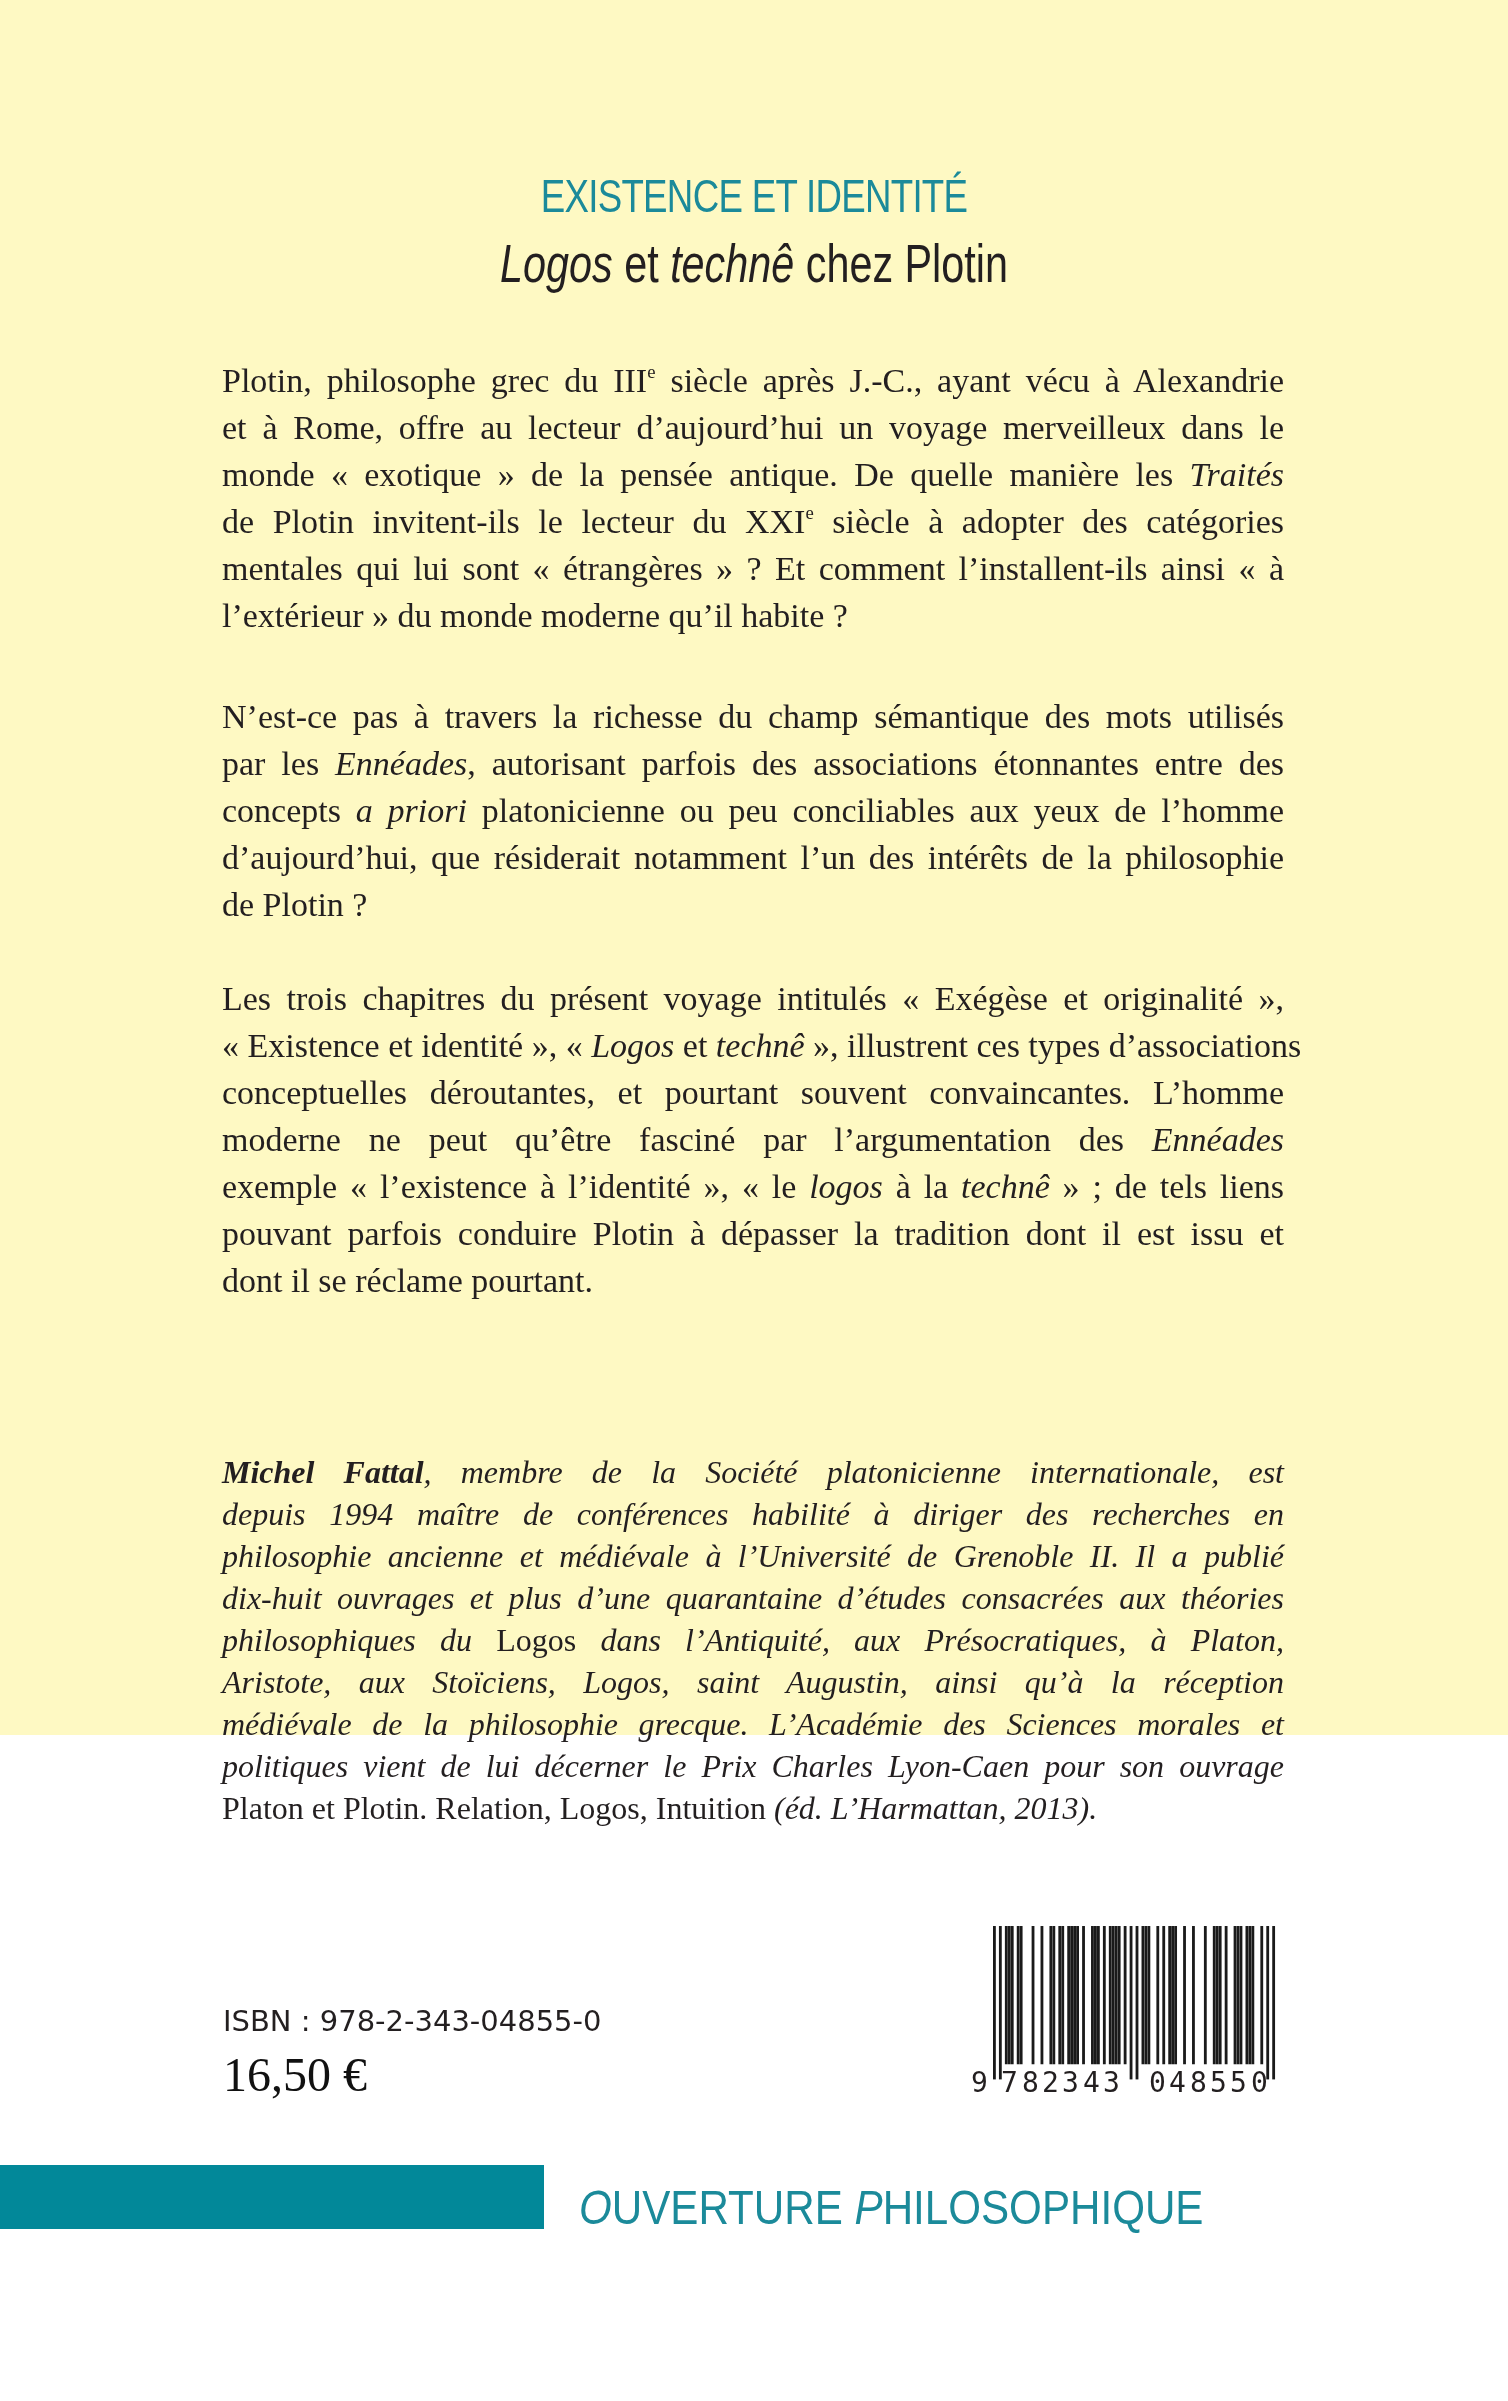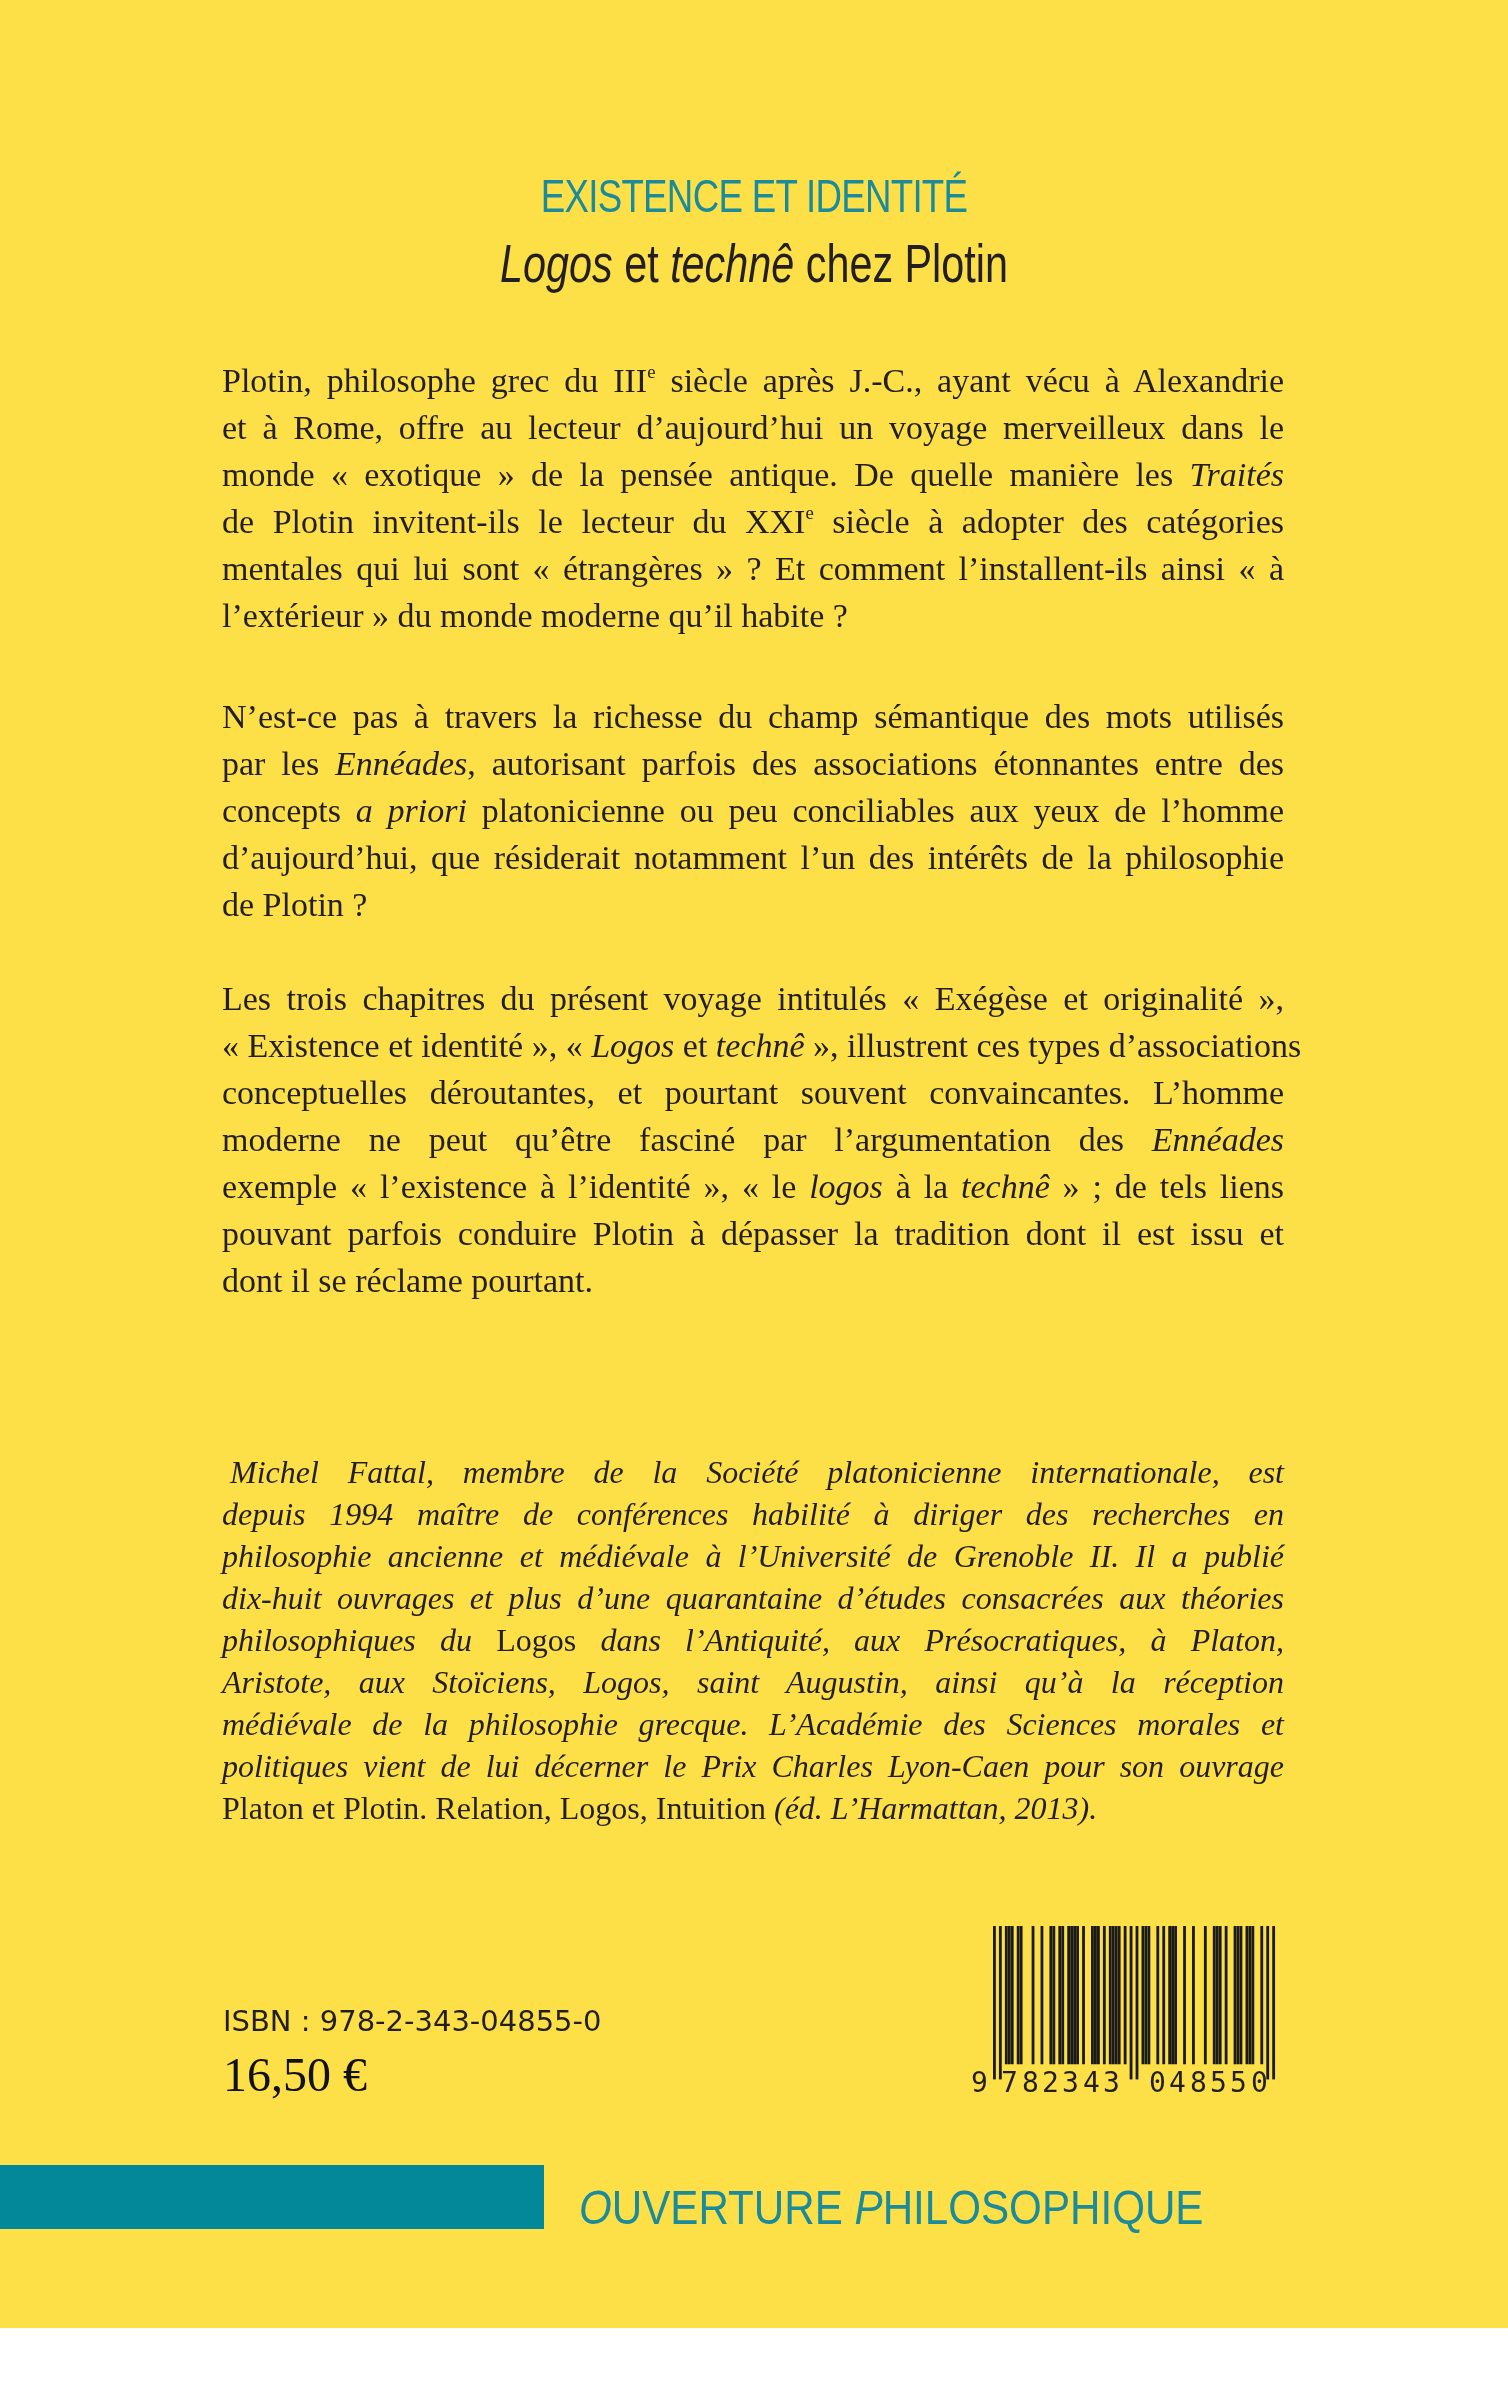--- a/index.html
+++ b/index.html
@@ -1,17 +1,17 @@
 <!DOCTYPE html>
 <html style="font-size:15px"><head>
 <meta charset="utf-8">
 <style>
   html, body { margin: 0; padding: 0; background: #ffffff; }
   body { width: 1508px; height: 2402px; position: relative; overflow: hidden; }
-  .page { position: absolute; left: 0; top: 0; width: 1508px; height: 2328px; background: #fde047; }
+  .page { position: absolute; left: 0; top: 0; width: 1508px; height: 1735px; background: #fef9c3; }
 
   .title {
     position: absolute; left: 0; width: 1508px; top: 167px;
     text-align: center; color: #1b8a9a;
     font-family: "Liberation Sans", sans-serif; font-size: 47px;
     line-height: 57px; letter-spacing: -0.9px;
     transform: scaleX(0.78); transform-origin: 754px 0;
   }
   .subtitle {
     position: absolute; left: 0; width: 1508px; top: 233px;
@@ -26,21 +26,21 @@
     position: absolute; left: 222px; width: 1062px;
     font-family: "Liberation Serif", serif; color: #231f20;
   }
   .para .line {
     display: block; height: 47px; line-height: 47px;
     font-size: 34px; white-space: nowrap;
     text-align: justify; text-align-last: justify;
   }
   .para .line.last { text-align-last: left; }
   .it { font-style: italic; }
-  .bold-it { font-style: italic; font-weight: normal; margin-left: 8px; }
+  .bold-it { font-style: italic; font-weight: bold; }
 
   #para-1 { top: 357px; }
   #para-2 { top: 693px; }
   #para-3 { top: 975px; }
 
   #bio { top: 1451px; }
   #bio .line {
     display: block; height: 42px; line-height: 42px;
     font-size: 32px; white-space: nowrap;
     text-align: justify; text-align-last: justify;

